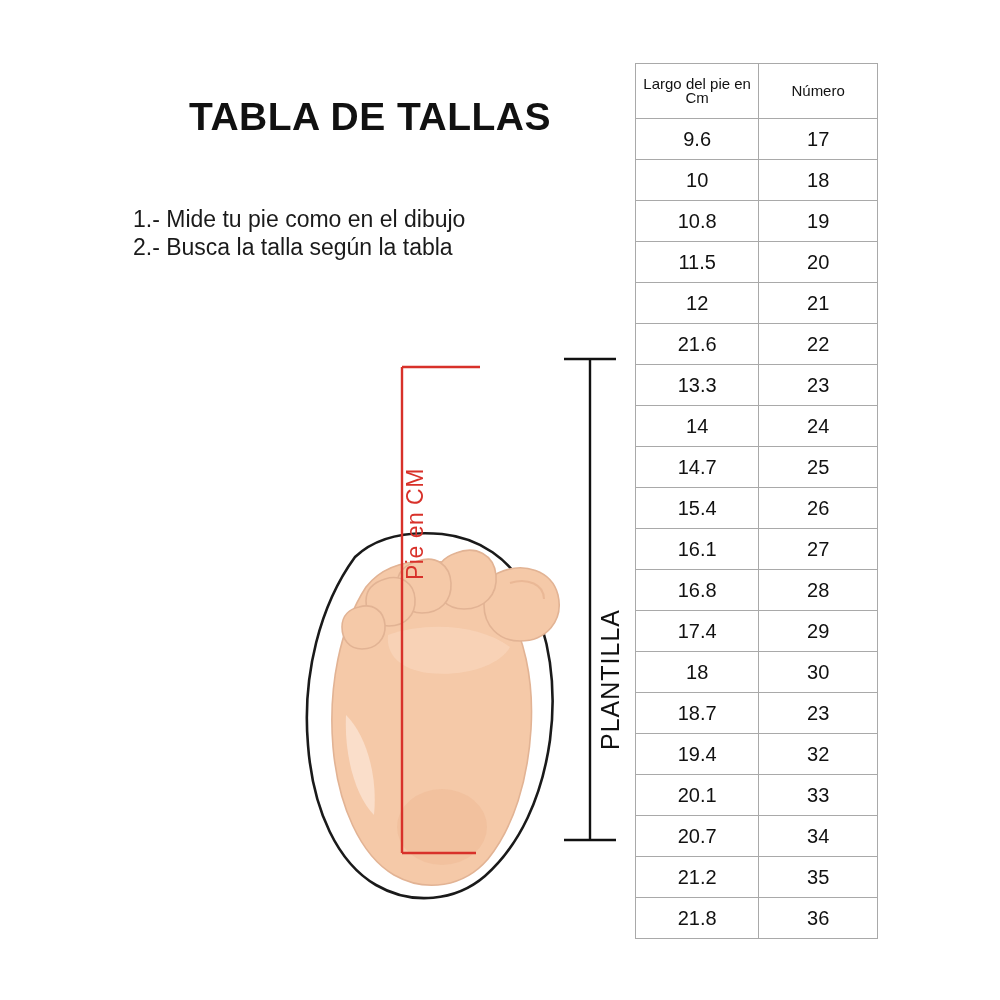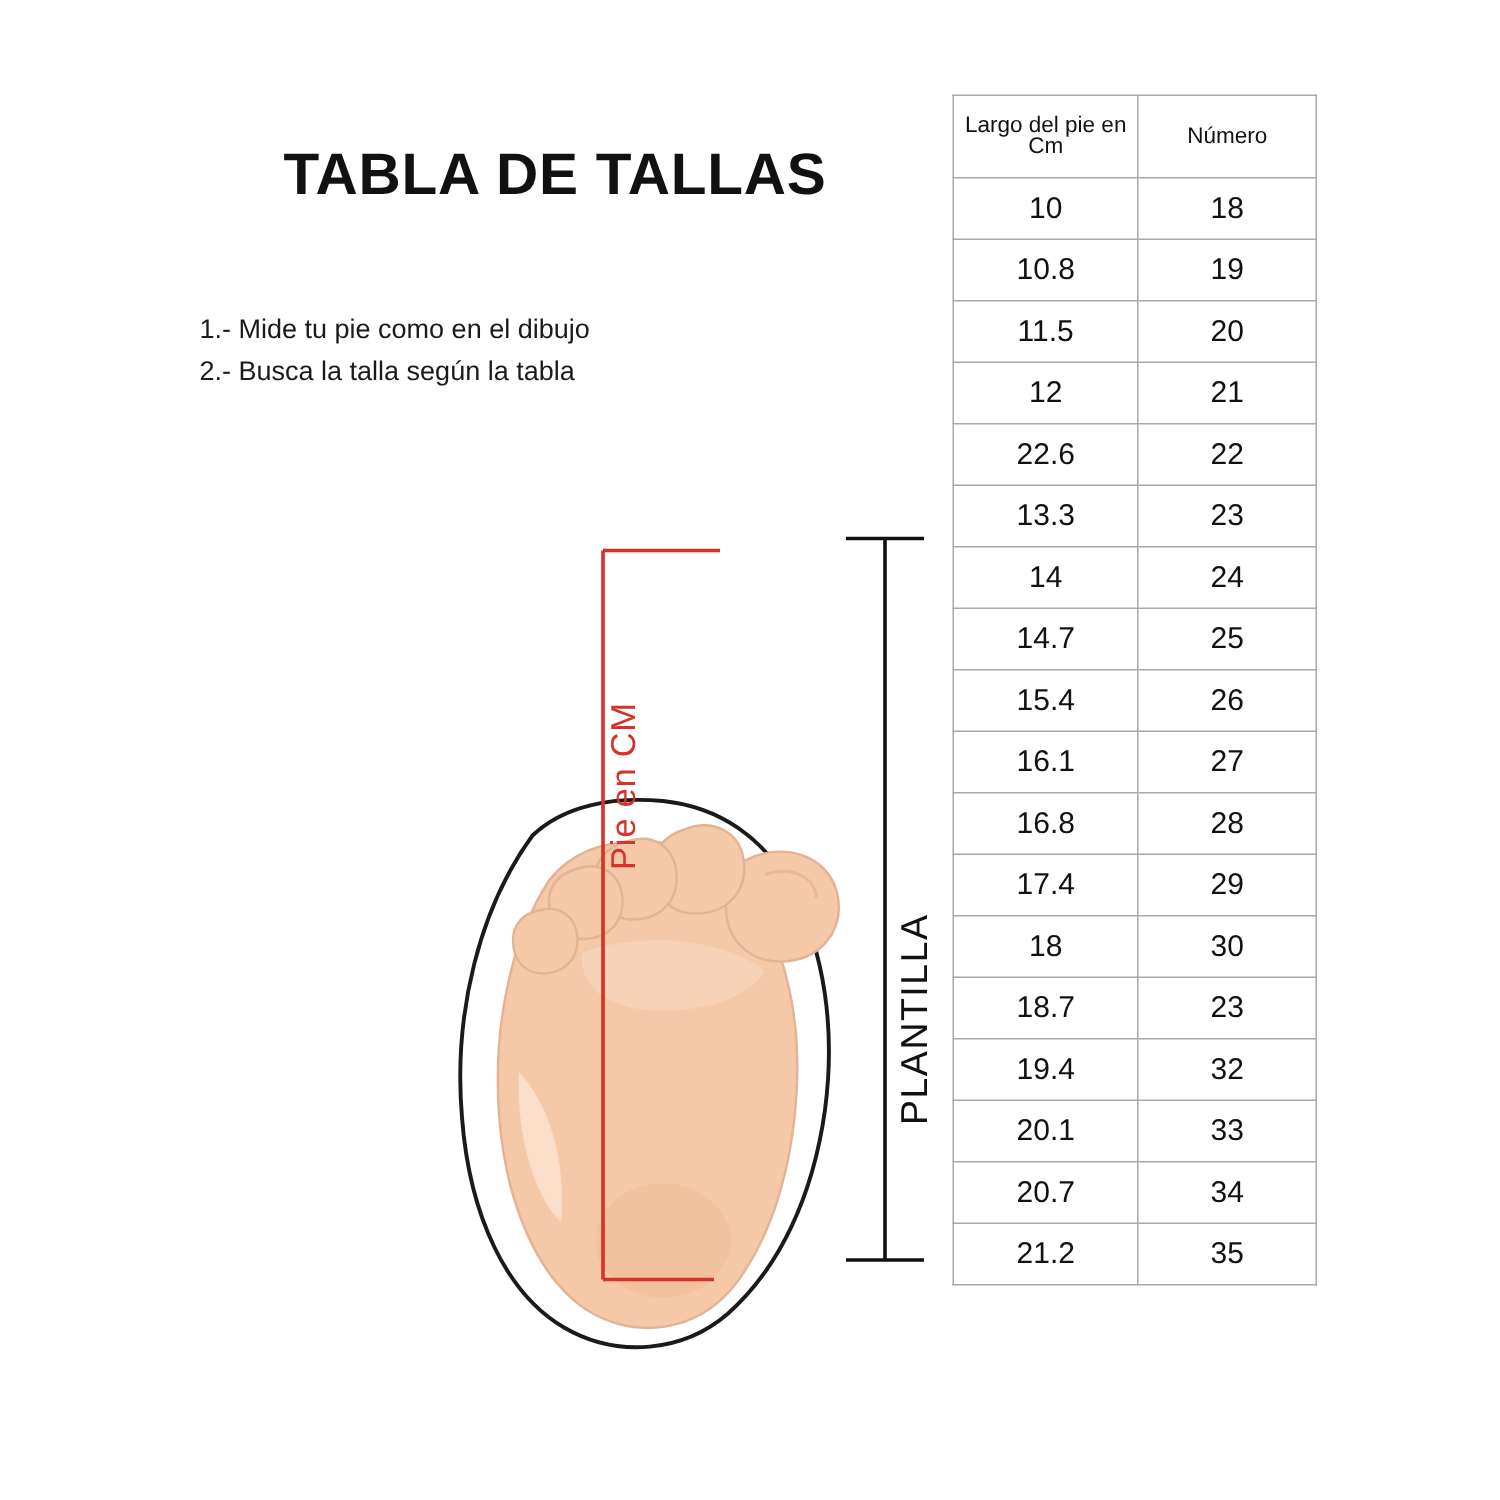--- a/index.html
+++ b/index.html
@@ -40,21 +40,21 @@
     text-align: center;
     font-size: 39px;
     font-weight: bold;
     letter-spacing: 0.5px;
     color: #111;
   }
   #instructions {
     position: absolute;
     left: 13px;
     top: 145px;
-    font-size: 18px;
+    font-size: 23px;
     line-height: 28px;
     color: #1a1a1a;
   }
   #instructions div {
     white-space: nowrap;
   }
 
   
   #foot-diagram {
     position: absolute;
@@ -177,37 +177,41 @@
 
   <table id="size-table">
     <thead>
       <tr>
         <th>Largo del pie en Cm</th>
         <th>Número</th>
       </tr>
     </thead>
     <tbody>
       <tr>
+          <td class="col-cm">9.6</td>
+          <td class="col-num">17</td>
+        </tr>
+      <tr>
           <td class="col-cm">10</td>
           <td class="col-num">18</td>
         </tr>
       <tr>
           <td class="col-cm">10.8</td>
           <td class="col-num">19</td>
         </tr>
       <tr>
           <td class="col-cm">11.5</td>
           <td class="col-num">20</td>
         </tr>
       <tr>
           <td class="col-cm">12</td>
           <td class="col-num">21</td>
         </tr>
       <tr>
-          <td class="col-cm">22.6</td>
+          <td class="col-cm">21.6</td>
           <td class="col-num">22</td>
         </tr>
       <tr>
           <td class="col-cm">13.3</td>
           <td class="col-num">23</td>
         </tr>
       <tr>
           <td class="col-cm">14</td>
           <td class="col-num">24</td>
         </tr>
@@ -248,16 +252,20 @@
           <td class="col-num">33</td>
         </tr>
       <tr>
           <td class="col-cm">20.7</td>
           <td class="col-num">34</td>
         </tr>
       <tr>
           <td class="col-cm">21.2</td>
           <td class="col-num">35</td>
         </tr>
+      <tr>
+          <td class="col-cm">21.8</td>
+          <td class="col-num">36</td>
+        </tr>
     </tbody>
   </table>
 
 </div>
 
 </body></html>

